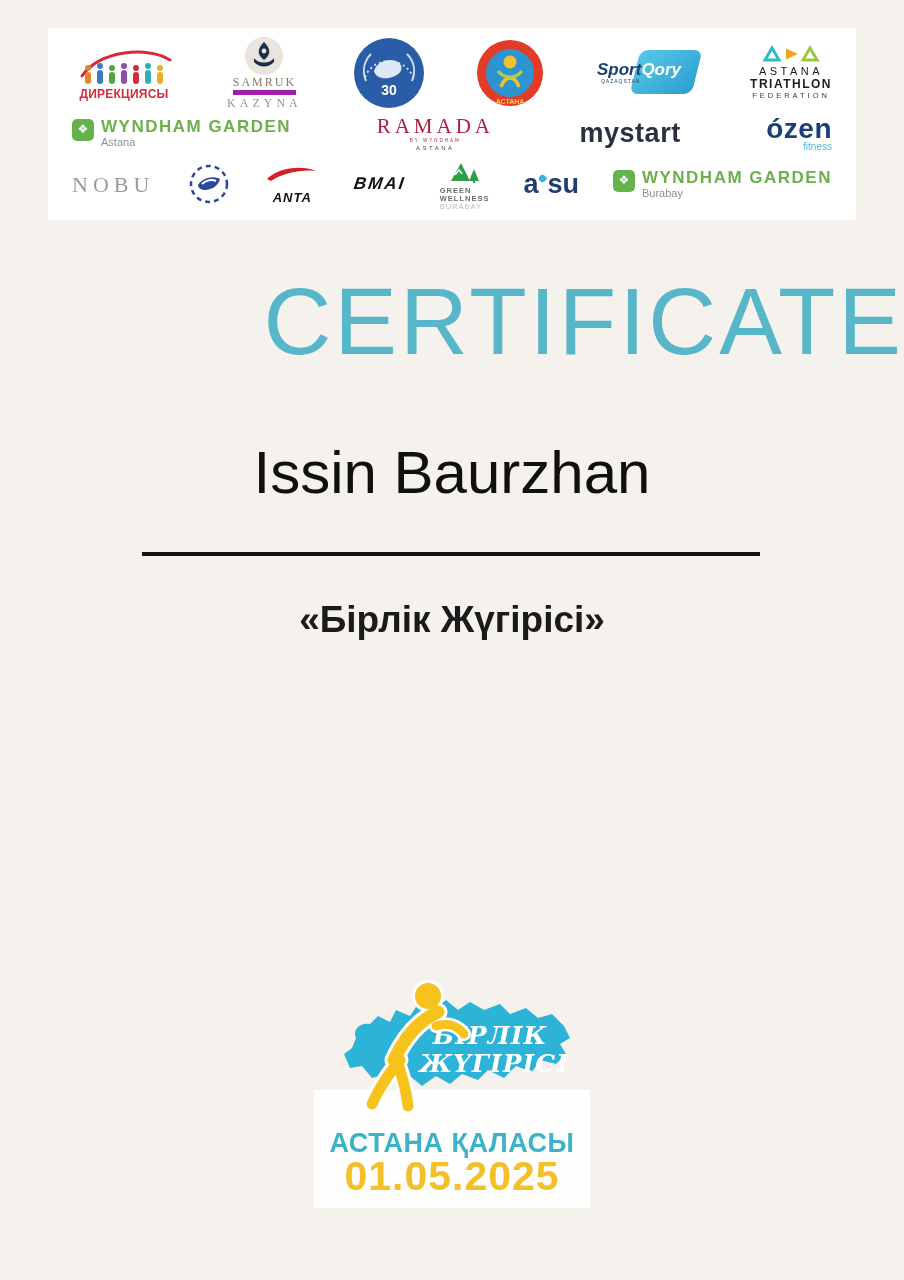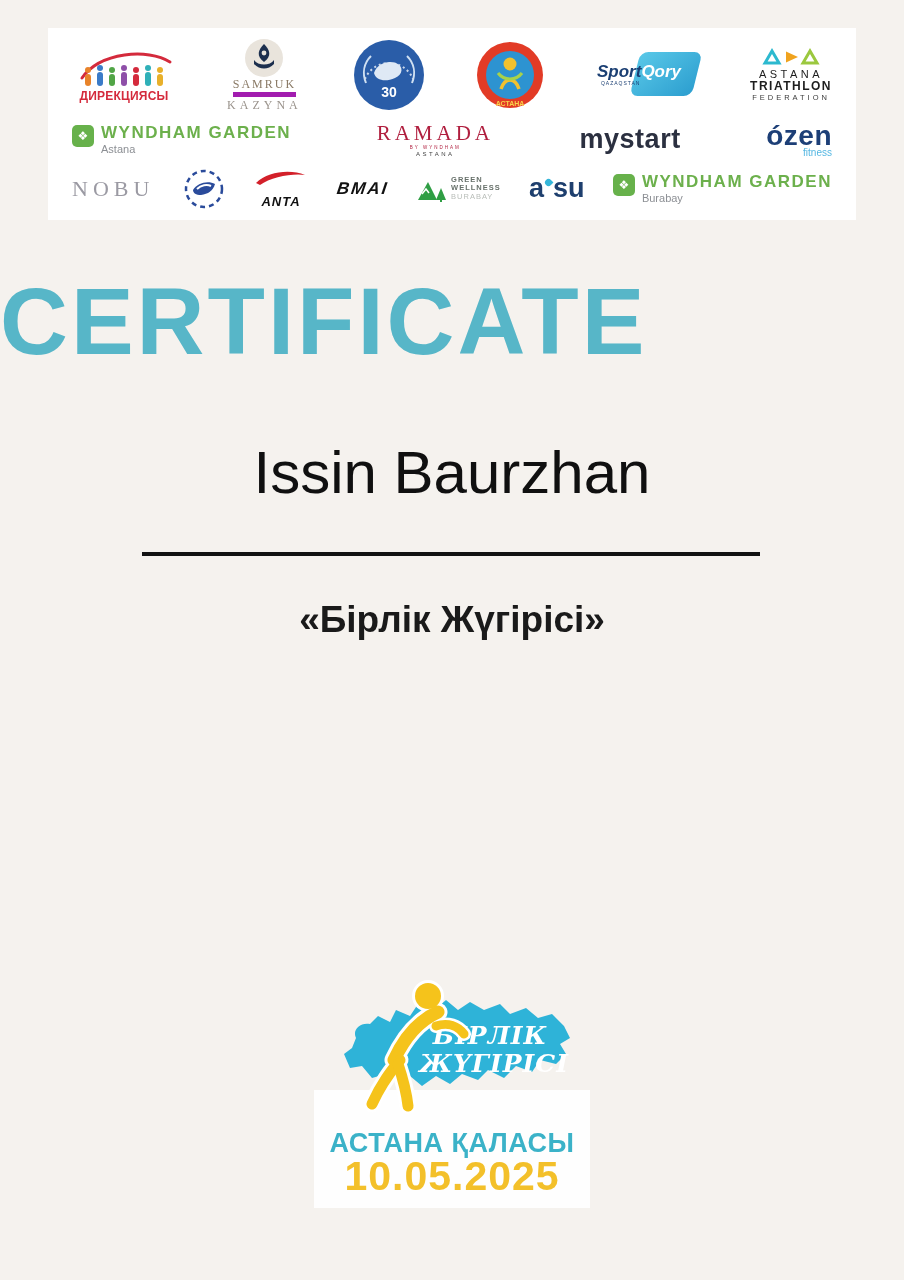--- a/index.html
+++ b/index.html
@@ -45,31 +45,31 @@
   .ramada .t3 { font-size:6px; letter-spacing:2.5px; color:#444; margin-top:1px;}
   .mystart { font-size:27px; font-weight:700; color:#2b3040; letter-spacing:.5px;}
   .ozen .t1 { font-size:28px; font-weight:800; color:#1d3f77; letter-spacing:.5px;}
   .ozen .t2 { font-size:10px; color:#55b7e2; align-self:flex-end; margin-top:-2px;}
   .mir { font-size:24px; font-weight:800; color:#c32b2b; letter-spacing:1px; white-space:nowrap;}
 
   
   .nobu .t1 { font-family:"Liberation Serif",serif; font-size:22px; letter-spacing:5px; color:#9b9aa3;}
   .anta .t1 { font-size:13px; font-weight:800; font-style:italic; letter-spacing:1px; color:#111; margin-top:9px;}
   .bmai { font-size:17px; font-weight:800; font-style:italic; letter-spacing:2px; color:#111; transform:skewX(-8deg);}
-  .greenw { flex-direction:row; gap:4px; align-items:center;}
+  .greenw { flex-direction:column; gap:4px; align-items:center;}
   .greenw .txt { line-height:1.1; }
   .greenw .t1,.greenw .t2 { font-size:7.5px; font-weight:700; letter-spacing:1px; color:#67706a;}
   .greenw .t3 { font-size:7.5px; letter-spacing:1px; color:#b8bdb8;}
   .asu { flex-direction:row; align-items:flex-start; gap:1px;}
   .asu .a, .asu .su { font-size:27px; font-weight:800; color:#1e3f6e;}
   .asu-drop { width:7px; height:7px; background:#35b6d9; border-radius:50% 50% 50% 0; transform:rotate(-135deg); margin-top:5px;}
 
   
-  .title { position:absolute; top:268px; left:0; width:100%; text-align:left;
-    font-size:94px; font-weight:700; letter-spacing:3px; color:#57b6c8; }
+  .title { position:absolute; top:268px; left:0; width:100%; text-align:right;
+    font-size:94px; font-weight:400; letter-spacing:3px; color:#57b6c8; }
   .pname { position:absolute; top:438px; left:0; width:100%; text-align:center;
     font-size:60px; font-weight:400; color:#101010; }
   .name-line { position:absolute; top:552px; left:142px; width:618px; height:4px; background:#121212; }
   .event { position:absolute; top:599px; left:0; width:100%; text-align:center;
     font-size:37px; font-weight:700; color:#1a1a1a; }
 
   .results { position:absolute; left:104px; top:686px; width:640px; }
   .rrow { position:relative; height:80px; }
   .rlabel { position:absolute; left:0; bottom:14px; font-size:40px; font-weight:700;
     color:#1c1c1c; letter-spacing:-.5px; transform:scaleX(.86); transform-origin:left bottom; white-space:nowrap;}
@@ -249,15 +249,15 @@
         <circle cx="120" cy="16" r="16" fill="#ffffff"></circle>
         <circle cx="120" cy="16" r="13" fill="#f5c31b"></circle>
         <path d="M86,80 C98,54 112,40 130,32" fill="none" stroke="#f5c31b" stroke-width="13" stroke-linecap="round"></path>
         <path d="M64,124 C74,102 84,90 92,80" fill="none" stroke="#f5c31b" stroke-width="11" stroke-linecap="round"></path>
         <path d="M100,126 C98,108 94,96 90,84" fill="none" stroke="#f5c31b" stroke-width="11" stroke-linecap="round"></path>
         <path d="M128,46 C140,42 150,46 156,54" fill="none" stroke="#f5c31b" stroke-width="9" stroke-linecap="round"></path>
       </g>
     </svg>
   </div>
   <div class="city">АСТАНА ҚАЛАСЫ</div>
-  <div class="date">10.05.2025</div>
+  <div class="date">01.05.2025</div>
 
 </div>
 
 </body></html>

